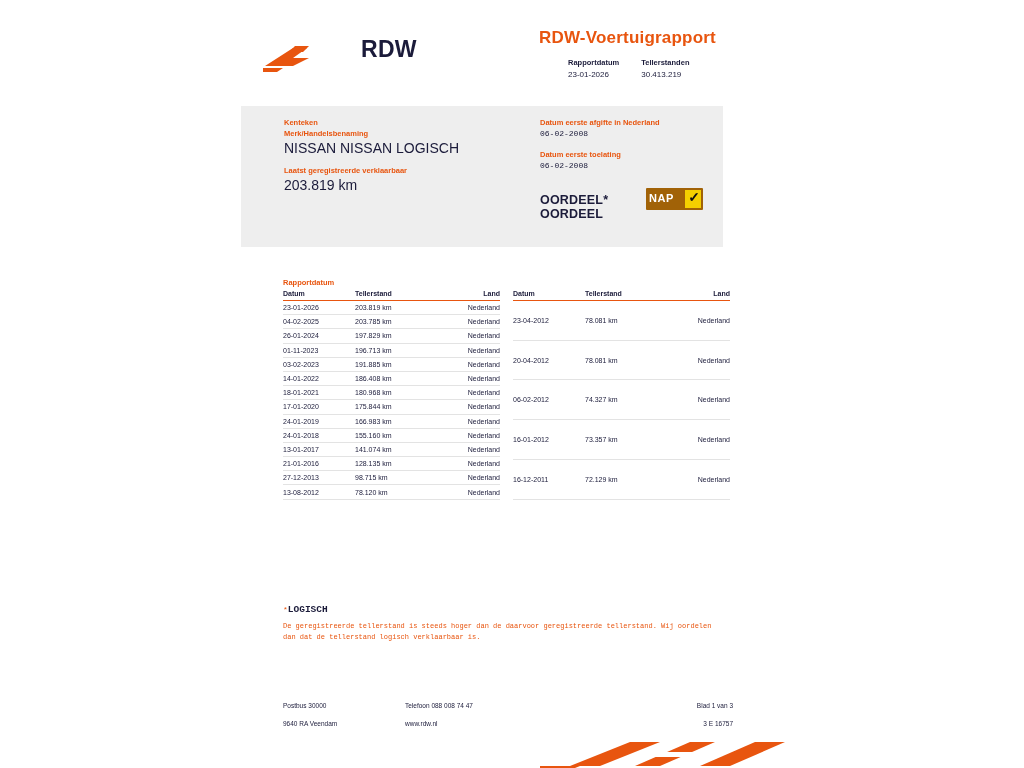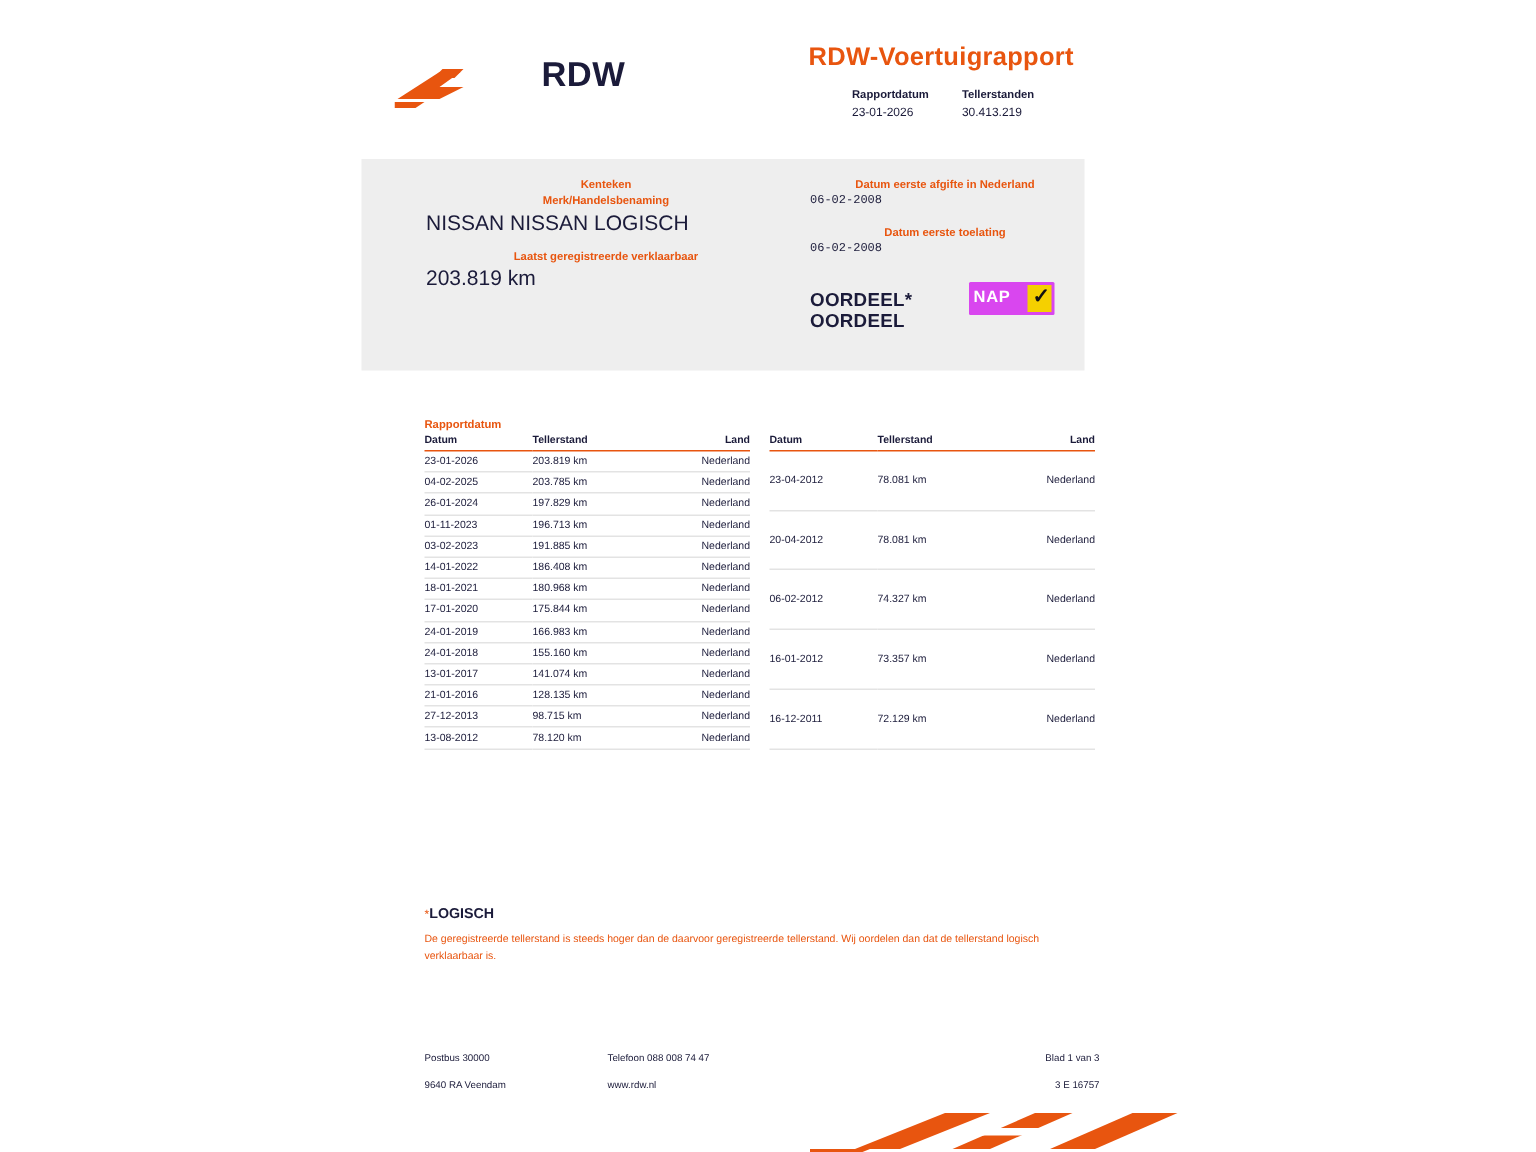--- a/index.html
+++ b/index.html
@@ -102,21 +102,20 @@
     position: absolute;
     left: 299px;
     top: 12px;
     width: 180px;
   }
   .f-label {
     font-size: 7.5px;
     font-weight: bold;
     color: #e8550f;
     margin-bottom: 2px;
-    text-align: center;
   }
   .f-value-big {
     font-size: 14px;
     color: #1b1b3a;
     margin-bottom: 10px;
     line-height: 16px;
   }
   .f-value-small {
     font-size: 8px;
     color: #1b1b3a;
@@ -132,21 +131,21 @@
     color: #1b1b3a;
     line-height: 14px;
     letter-spacing: 0.2px;
   }
   .nap-badge {
     position: absolute;
     left: 405px;
     top: 82px;
     width: 57px;
     height: 22px;
-    background: #d946ef;
+    background: #a16207;
     border-radius: 1px;
   }
   .nap-badge .nap-text {
     position: absolute;
     left: 3px; top: 4px;
     color: #ffffff;
     font-size: 11px;
     font-weight: bold;
     letter-spacing: 0.5px;
   }
@@ -205,20 +204,21 @@
     white-space: nowrap;
   }
   table.readings td.c-land { text-align: right; }
 
   
   .footnote {
     position: absolute;
     left: 283px;
     top: 604px;
     width: 430px;
+    font-family: Liberation Mono, monospace;
   }
   .footnote-title {
     font-size: 9.5px;
     font-weight: bold;
     color: #1b1b3a;
     margin-bottom: 6px;
   }
   .footnote-title .star {
     color: #e8550f;
     font-size: 8px;

